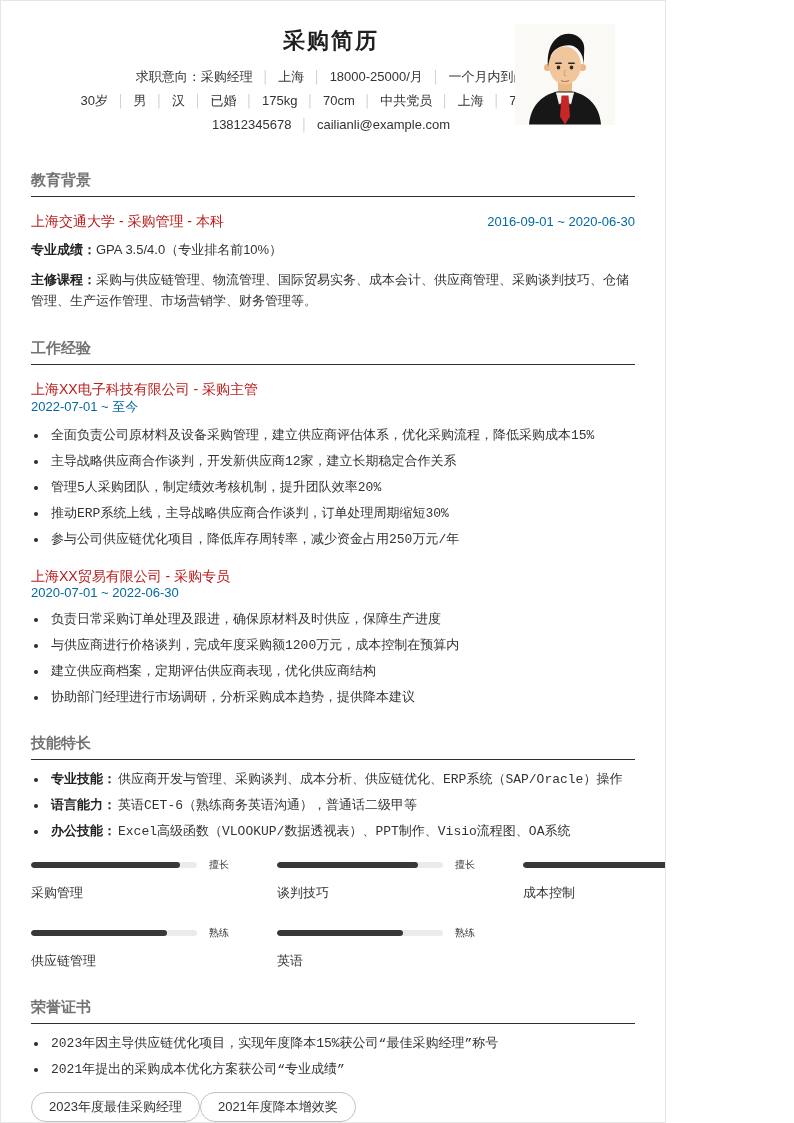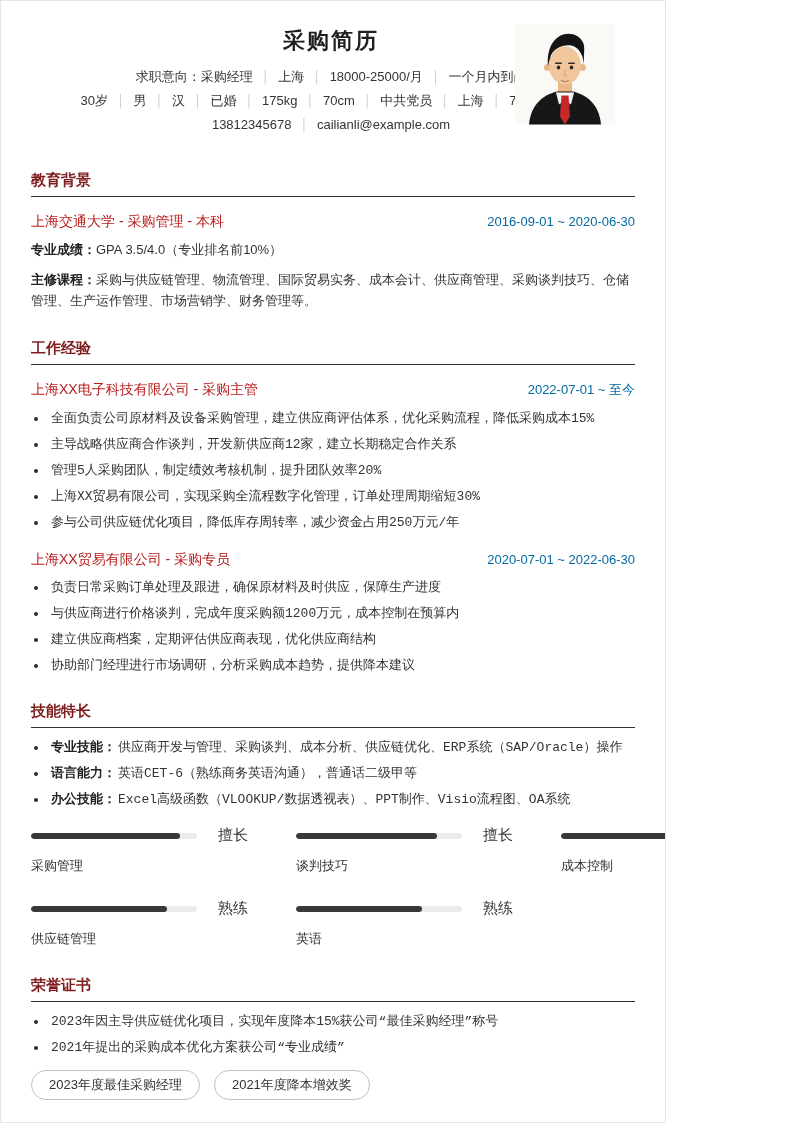--- a/index.html
+++ b/index.html
@@ -29,59 +29,59 @@
   .photo-box {
     position: absolute; top: 23px; right: 20px;
     width: 100px; height: 101px; background: #fbf9f7; overflow: hidden;
   }
   .photo-box svg { width: 100%; height: 100%; display: block; }
 
   
   section { margin-top: 28px; }
   section.first { margin-top: 38px; }
   .section-heading {
-    font-size: 15px; font-weight: bold; color: #7f1d1d;
+    font-size: 15px; font-weight: bold; color: #737373;
     line-height: 17px; padding-bottom: 8px;
     border-bottom: 1.5px solid #2e2e2e;
   }
   .entry-row {
     display: flex; justify-content: space-between; align-items: baseline;
     margin-top: 16px;
   }
   .entry-title { font-size: 14px; font-weight: normal; color: #b91c1c; line-height: 17px; }
   .entry-date { font-size: 13px; color: #0369a1; white-space: nowrap; }
   .detail-line { font-size: 13px; line-height: 21px; margin-top: 9px; color: #333; }
   .detail-line b { color: #222; }
 
   ul.bullets { list-style: none; margin-top: 12px; font-family: Liberation Mono, monospace; }
   ul.bullets li { display: flex; font-size: 13px; line-height: 16px; margin-bottom: 10px; color: #333; }
   ul.bullets li .dot {
     flex: 0 0 auto; width: 4px; height: 4px; border-radius: 50%;
     background: #2b2b2b; margin: 6px 13px 0 3px;
   }
   ul.bullets li b { color: #222; margin-right: 2px; white-space: nowrap; }
   .job + .job { margin-top: 20px; }
-  .job .entry-row { margin-top: 12px; }
+  .job .entry-row { margin-top: 12px; flex-direction: column; }
 
   
   .bars-grid {
     display: grid; grid-template-columns: repeat(3, 1fr);
     column-gap: 48px; row-gap: 24px; margin-top: 18px;
   }
   .bar-row { display: flex; align-items: center; }
   .bar-track {
     width: 166px; height: 6px; background: #ebebeb; border-radius: 3px;
     overflow: hidden; flex: 0 0 auto;
   }
   .bar-fill { height: 100%; background: #383838; border-radius: 3px; }
-  .bar-level { font-size: 15px; color: #333; margin-left: 21px; white-space: nowrap; }
+  .bar-level { font-size: 10px; color: #333; margin-left: 12px; white-space: nowrap; }
   .bar-name { font-size: 13px; color: #333; margin-top: 12px; }
 
   
-  .tags-row { display: flex; gap: 14px; margin-top: 14px; }
+  .tags-row { display: flex; margin-top: 14px; }
   .tag {
     font-size: 13px; color: #333; line-height: 16px;
     border: 1px solid #c2c2c2; border-radius: 15px;
     padding: 6px 17px; white-space: nowrap; background: #fff;
   }
 </style>
 </head>
 <body>
 
 <div class="page">
@@ -163,21 +163,21 @@
         <li>
             <span class="dot"></span>
             <span>主导战略供应商合作谈判，开发新供应商12家，建立长期稳定合作关系</span>
           </li>
         <li>
             <span class="dot"></span>
             <span>管理5人采购团队，制定绩效考核机制，提升团队效率20%</span>
           </li>
         <li>
             <span class="dot"></span>
-            <span>上海XX贸易有限公司，实现采购全流程数字化管理，订单处理周期缩短30%</span>
+            <span>推动ERP系统上线，主导战略供应商合作谈判，订单处理周期缩短30%</span>
           </li>
         <li>
             <span class="dot"></span>
             <span>参与公司供应链优化项目，降低库存周转率，减少资金占用250万元/年</span>
           </li>
       </ul>
     </div>
 
     <div class="job">
       <div class="entry-row">

